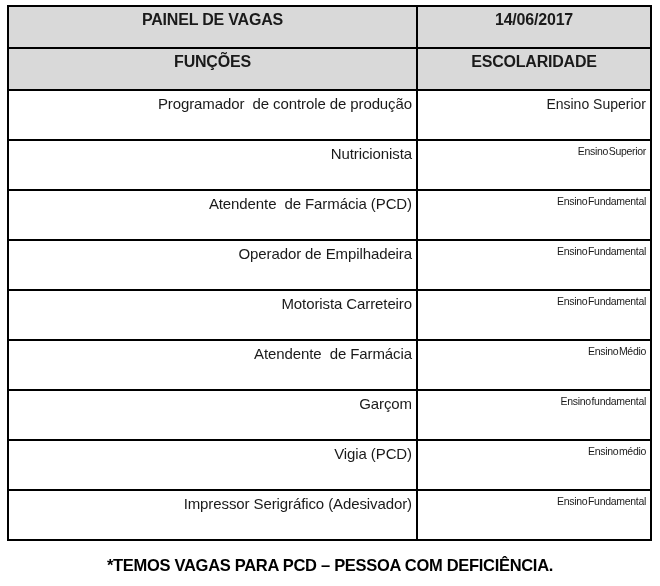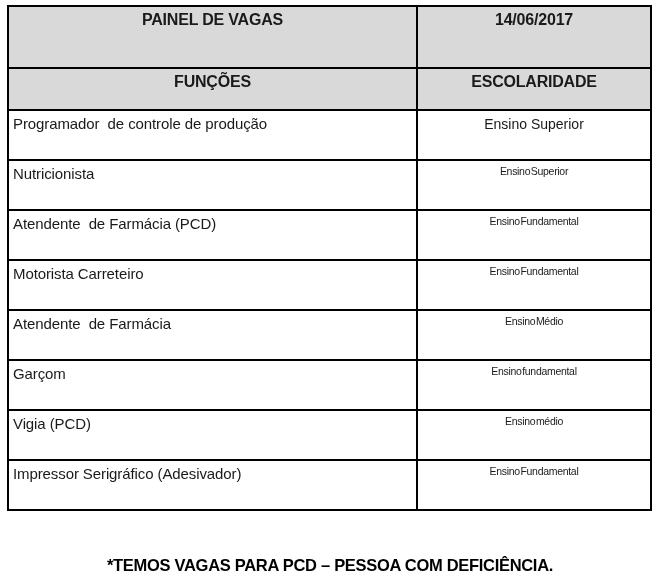--- a/index.html
+++ b/index.html
@@ -22,32 +22,33 @@
     top: 5px;
     width: 643px;
     border-collapse: collapse;
     table-layout: fixed;
   }
   table.vagas td {
     border: 2px solid #000000;
     vertical-align: top;
     padding: 4px 4px 0 4px;
     overflow: hidden;
+    text-align: right;
   }
   .col-func { width: 409px; }
   .col-esc  { width: 234px; }
 
   tr.hdr td {
     background: #d9d9d9;
     text-align: center;
     font-weight: bold;
     font-size: 16px;
     letter-spacing: -0.2px;
   }
-  tr.title-row   { height: 62px; padding-left: 14px; }
+  tr.title-row   { height: 42px; padding-left: 14px; }
   tr.colhead-row { height: 42px; }
   tr.data-row    { height: 50px; }
 
   td.func {
     font-size: 15px;
     padding-left: 6px;
     white-space: pre-wrap;
     letter-spacing: -0.1px;
   }
   td.esc {
@@ -102,20 +103,24 @@
       </tr>
       <tr class="data-row">
         <td class="func">Nutricionista</td>
         <td class="esc">Ensino Superior</td>
       </tr>
       <tr class="data-row">
         <td class="func">Atendente  de Farmácia (PCD)</td>
         <td class="esc">Ensino Fundamental</td>
       </tr>
       <tr class="data-row">
+        <td class="func">Operador de Empilhadeira</td>
+        <td class="esc">Ensino Fundamental</td>
+      </tr>
+      <tr class="data-row">
         <td class="func">Motorista Carreteiro</td>
         <td class="esc">Ensino Fundamental</td>
       </tr>
       <tr class="data-row">
         <td class="func">Atendente  de Farmácia</td>
         <td class="esc">Ensino Médio</td>
       </tr>
       <tr class="data-row">
         <td class="func">Garçom</td>
         <td class="esc">Ensino fundamental</td>

